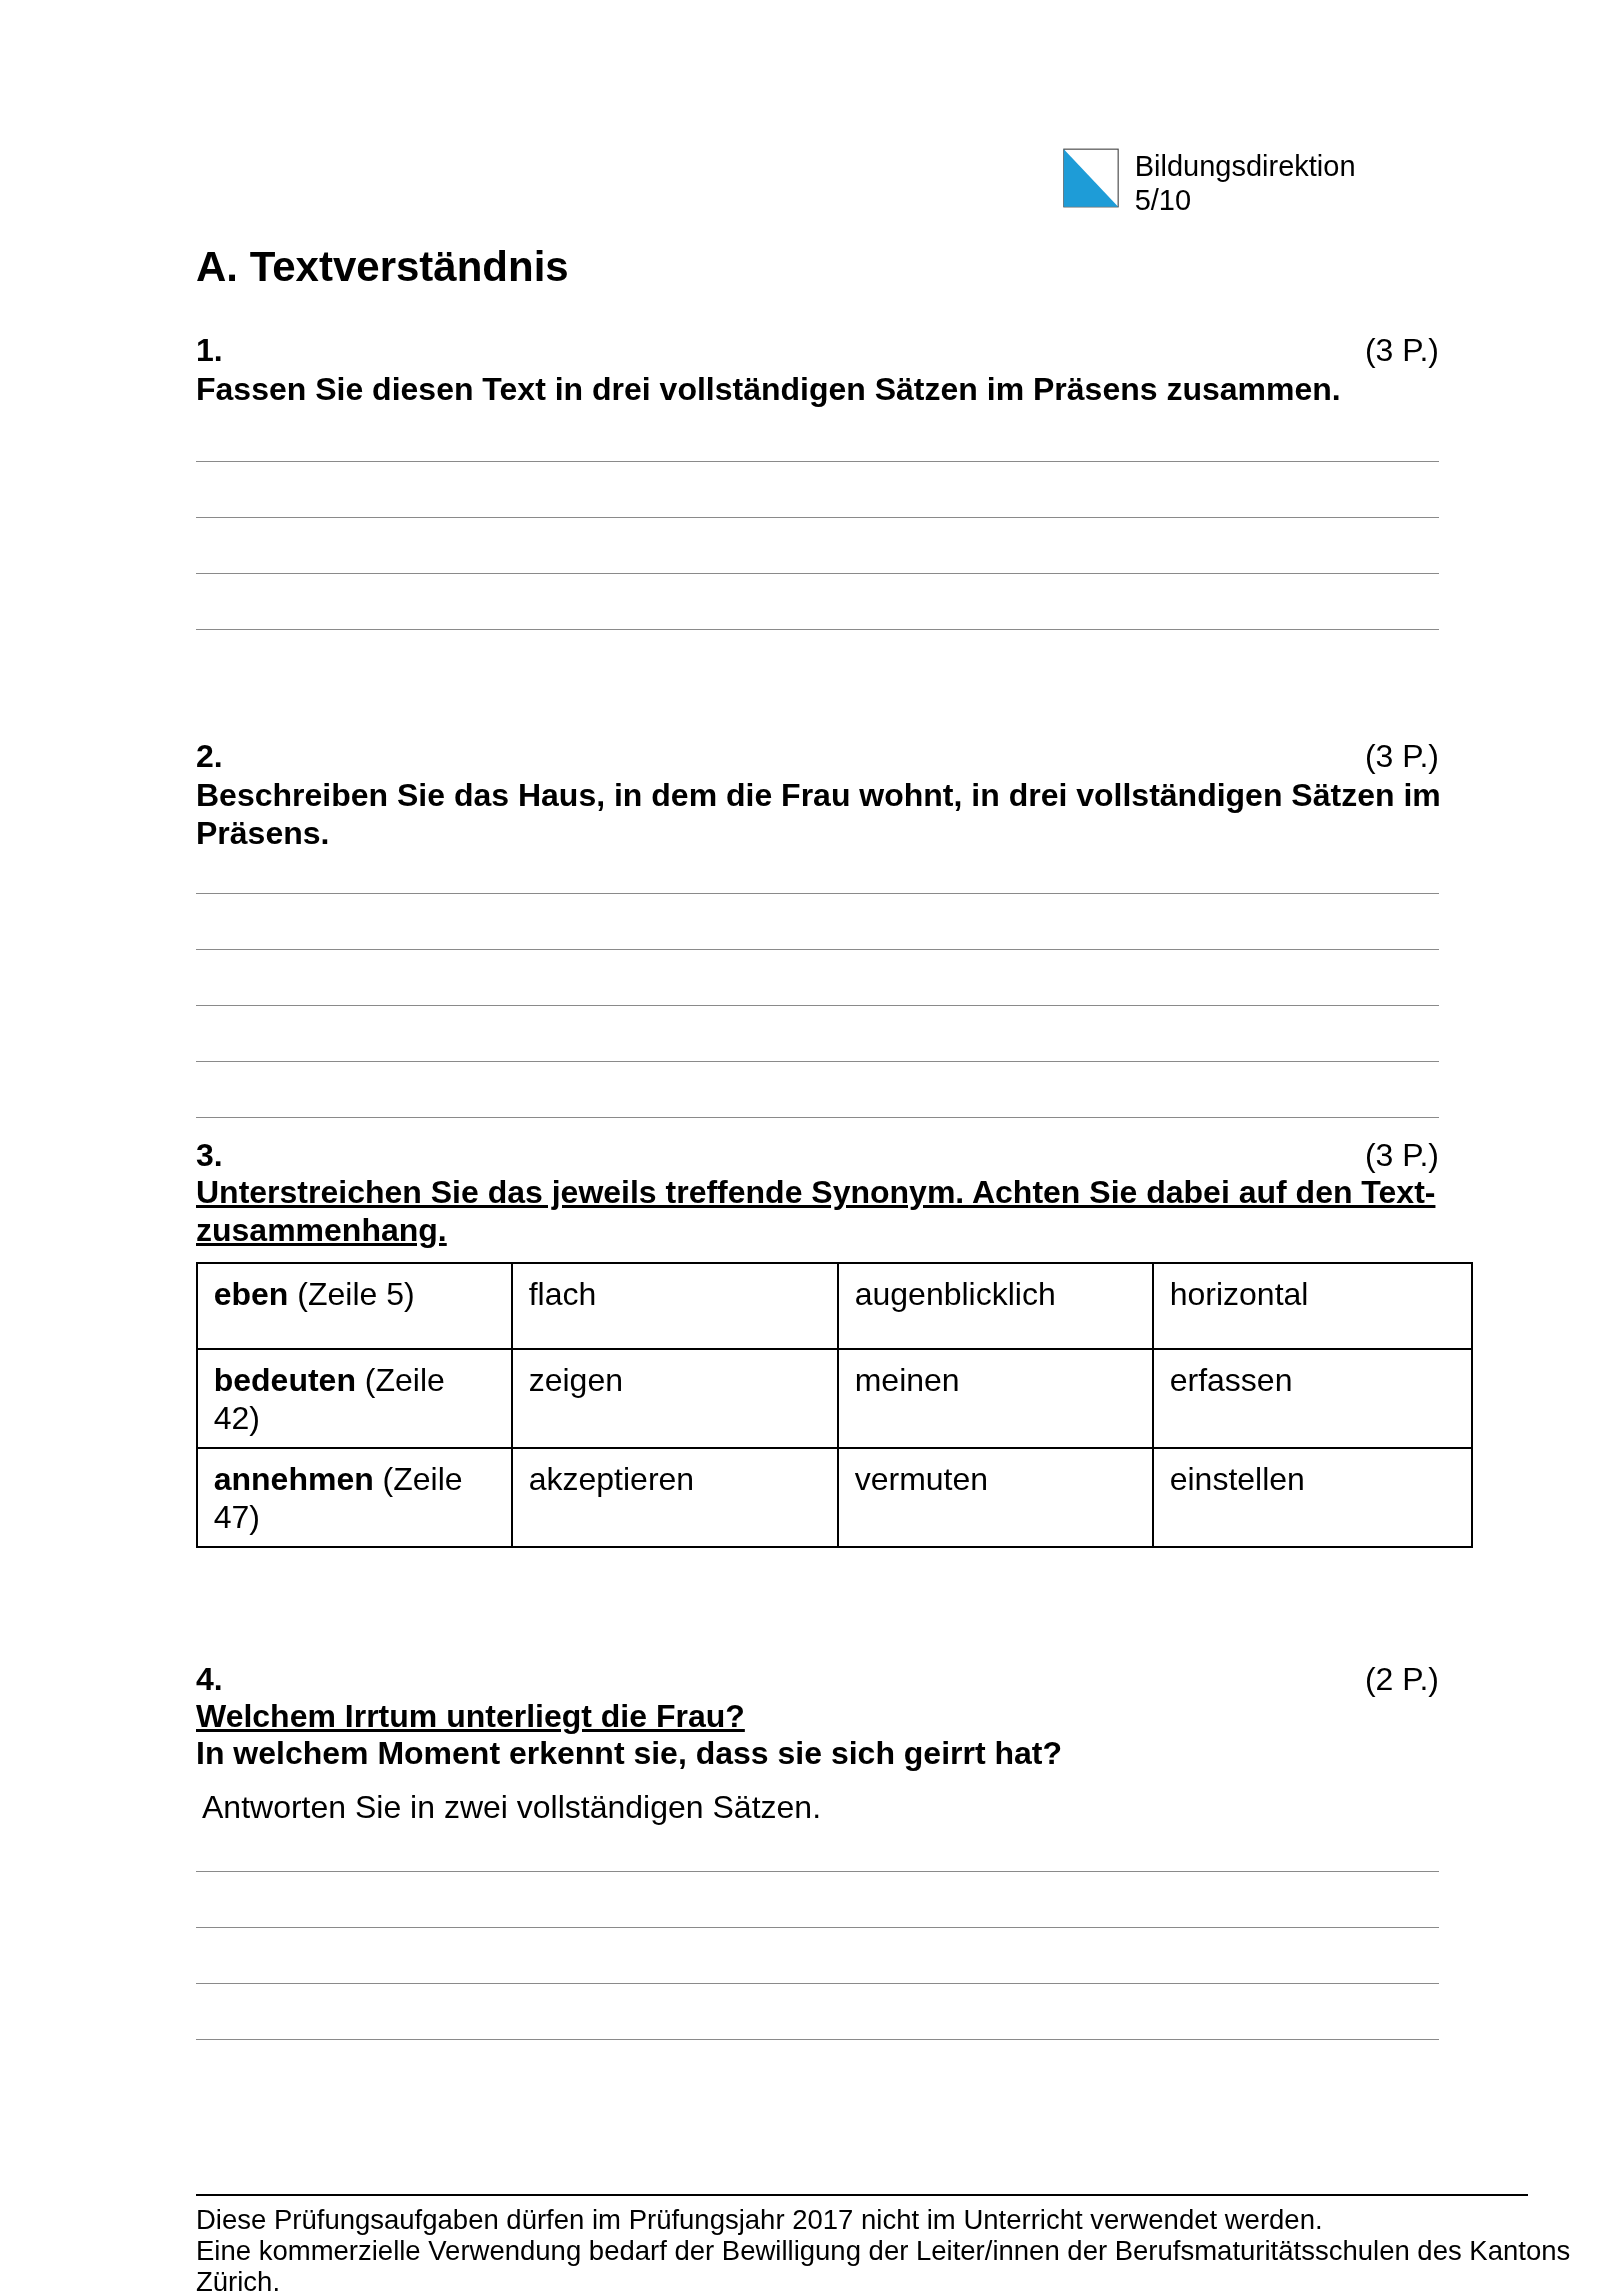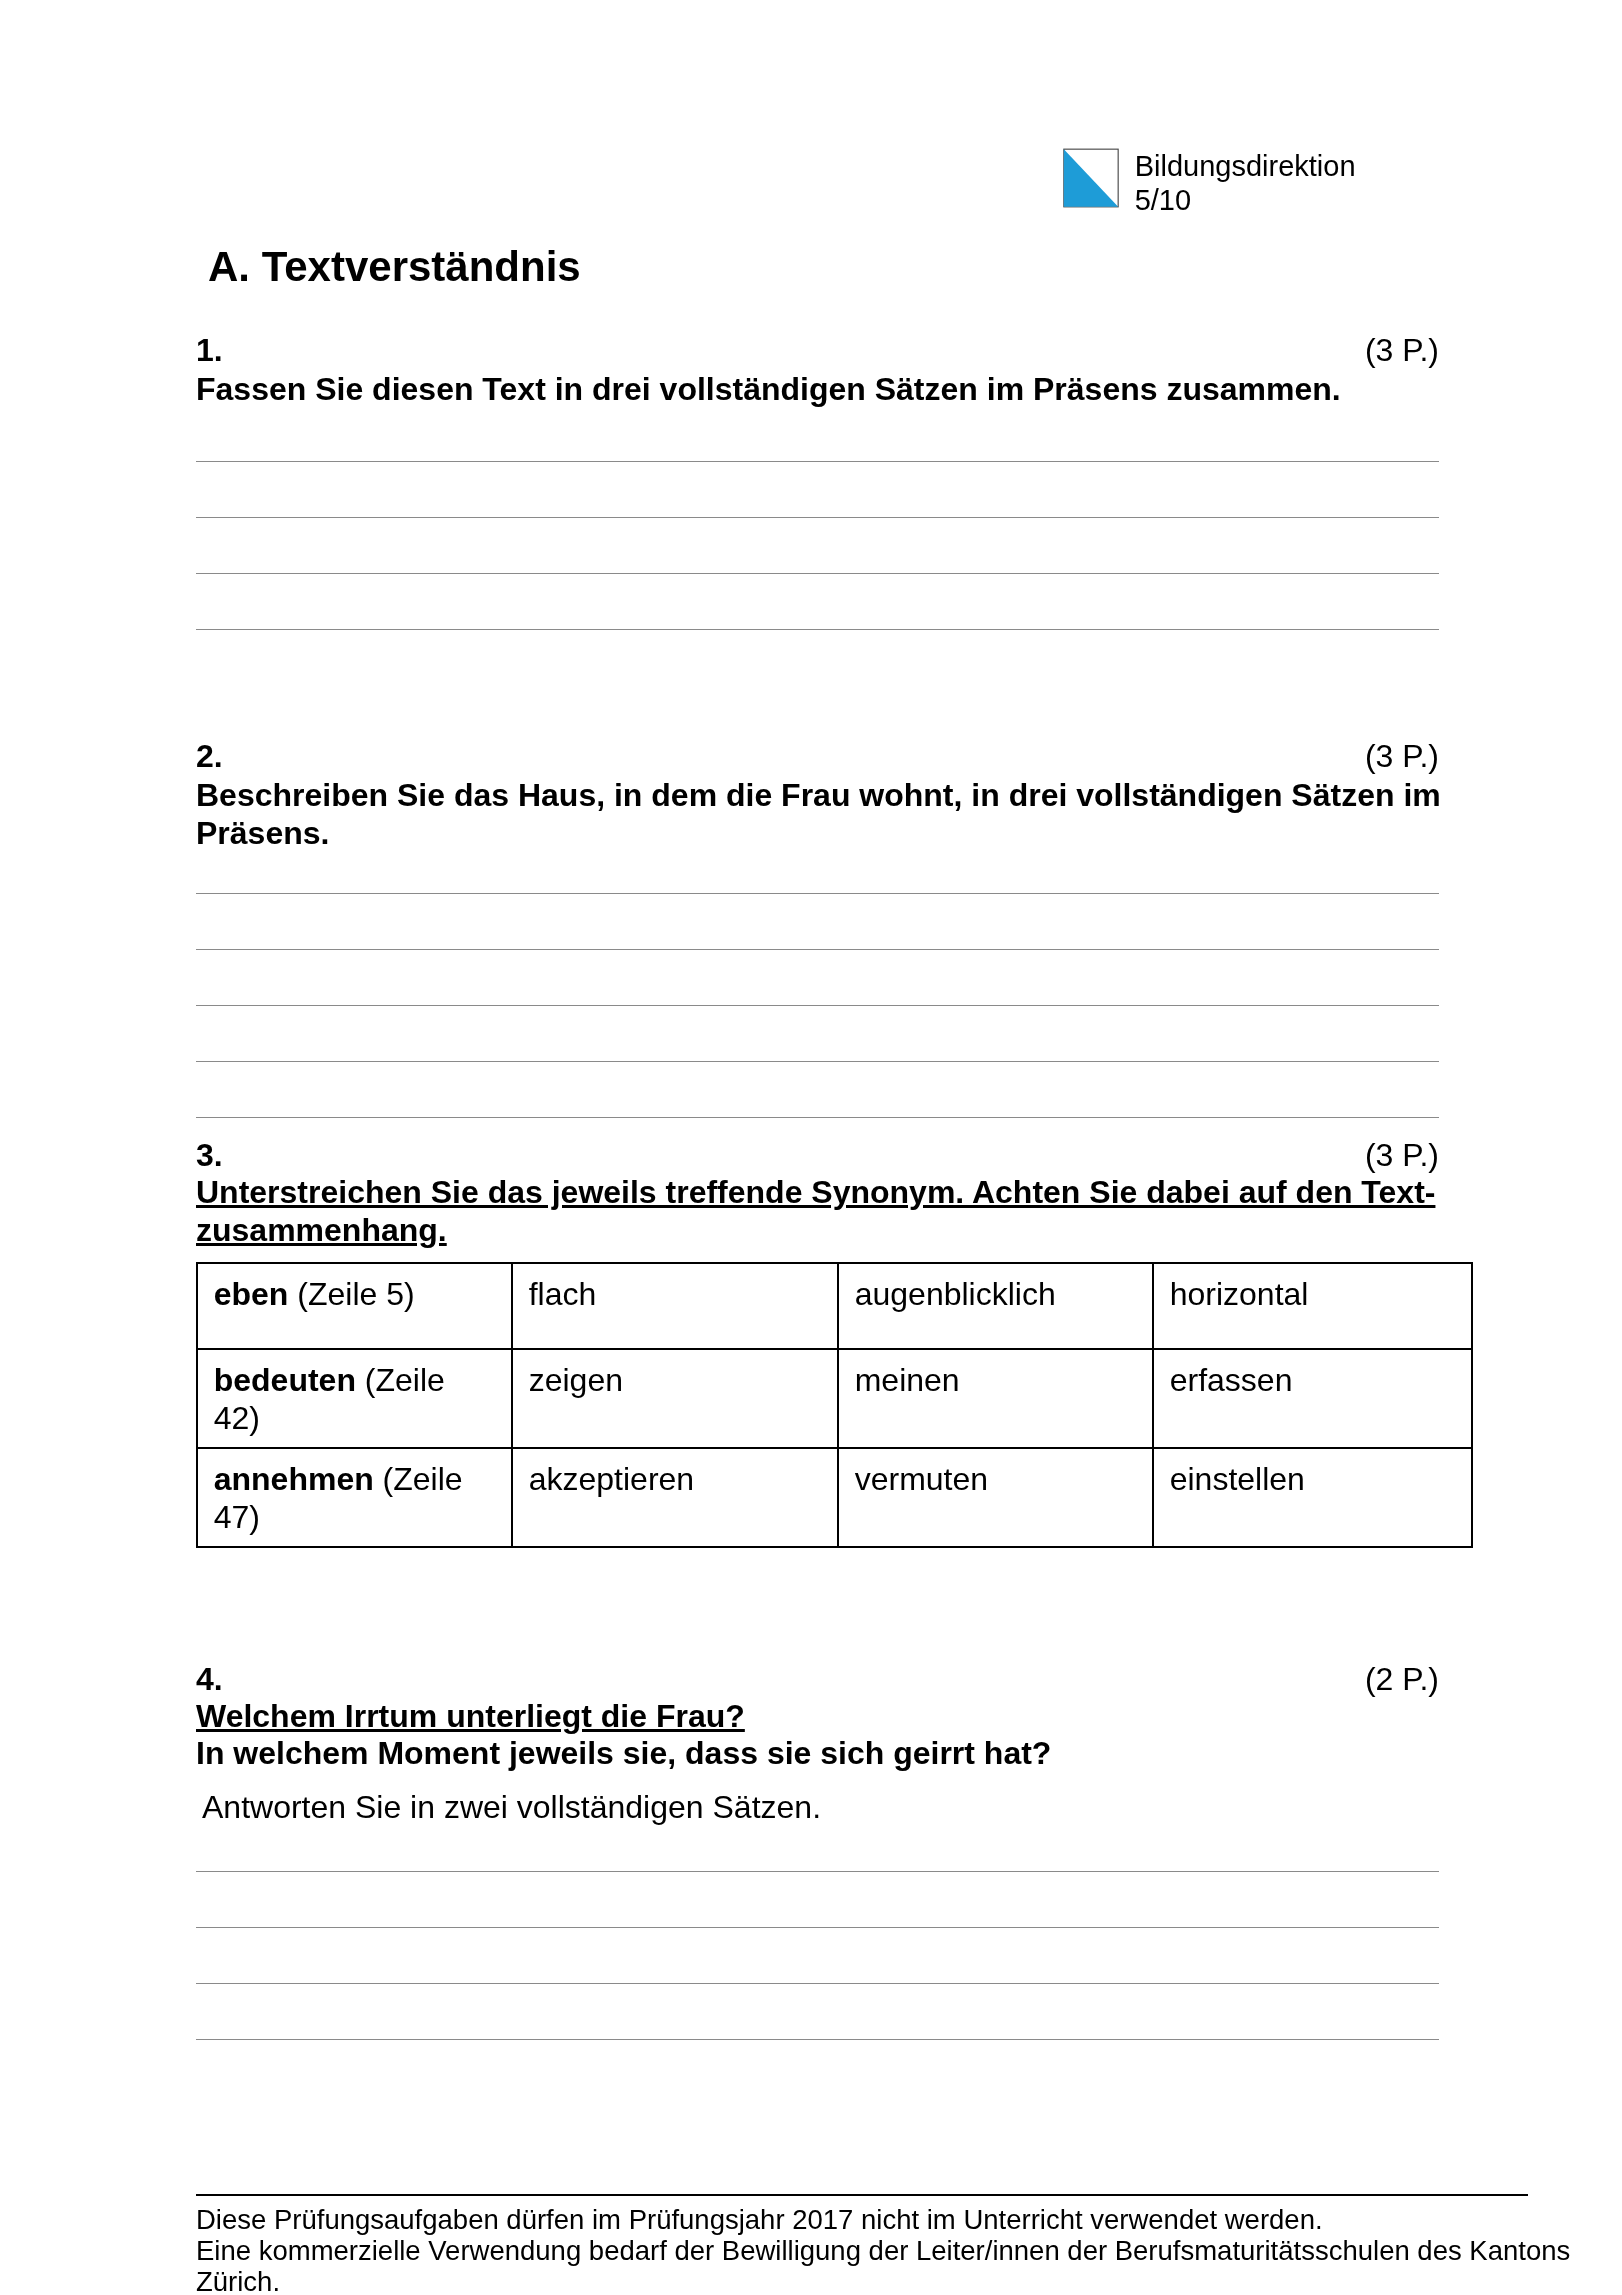--- a/index.html
+++ b/index.html
@@ -9,21 +9,21 @@
   }
   .page{position:relative;width:1596px;height:2295px;overflow:hidden;background:#fff;}
 
   
   .doc-header{position:absolute;left:1063px;top:148px;display:flex;align-items:flex-start;gap:15.7px;}
   .logo{width:56px;height:60px;flex:0 0 auto;}
   .logo svg{width:100%;height:100%;display:block;}
   .header-text{font-size:29px;line-height:34px;padding-top:1.3px;}
 
   
-  .title{position:absolute;left:208px;top:243px;font-size:42px;font-weight:bold;margin:0;}
+  .title{position:absolute;left:196px;top:243px;font-size:42px;font-weight:bold;margin:0;}
 
   
   .q-head{position:absolute;left:196px;width:1243px;display:flex;justify-content:space-between;font-size:32px;line-height:37px;}
   .q-num{font-weight:bold;}
   .q-points{font-weight:normal;}
   .q-prompt{position:absolute;left:196px;width:1263px;font-size:32px;line-height:38px;font-weight:bold;margin:0;}
   .q-note{position:absolute;left:196px;width:1263px;font-size:32px;line-height:38px;font-weight:normal;margin:6px;}
 
   
   .answer-lines{position:absolute;left:196px;width:1243px;}
@@ -119,21 +119,21 @@
         <td>einstellen</td>
       </tr>
     </tbody>
   </table>
 
   <div class="q-head" style="top:1661px;">
     <span class="q-num">4.</span>
     <span class="q-points">(2 P.)</span>
   </div>
   <p class="q-prompt" style="top:1697px;text-decoration:underline;">Welchem Irrtum unterliegt die Frau?</p>
-  <p class="q-prompt" style="top:1734px;">In welchem Moment jeweils sie, dass sie sich geirrt hat?</p>
+  <p class="q-prompt" style="top:1734px;">In welchem Moment erkennt sie, dass sie sich geirrt hat?</p>
   <p class="q-note" style="top:1782px;">Antworten Sie in zwei vollständigen Sätzen.</p>
   <div class="answer-lines" style="top:1816px;">
     <div class="answer-line"></div>
     <div class="answer-line"></div>
     <div class="answer-line"></div>
     <div class="answer-line"></div>
   </div>
 
   <div class="footer-rule"></div>
   <div class="footer-text">

